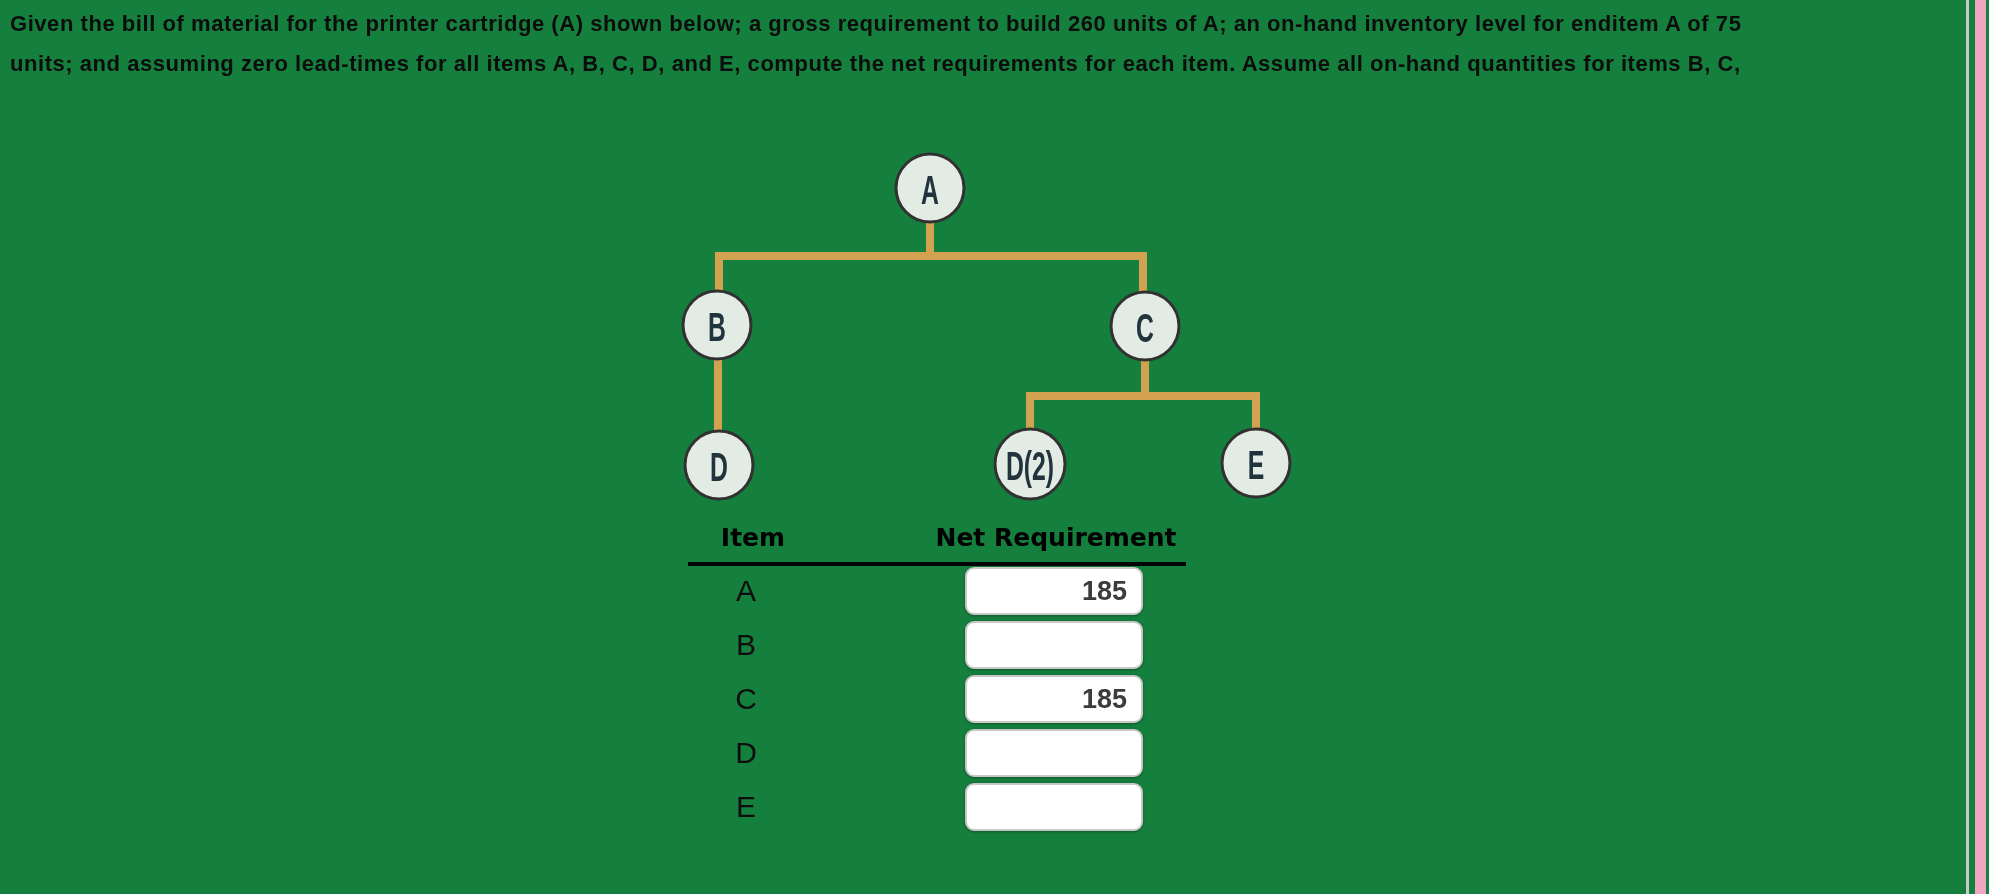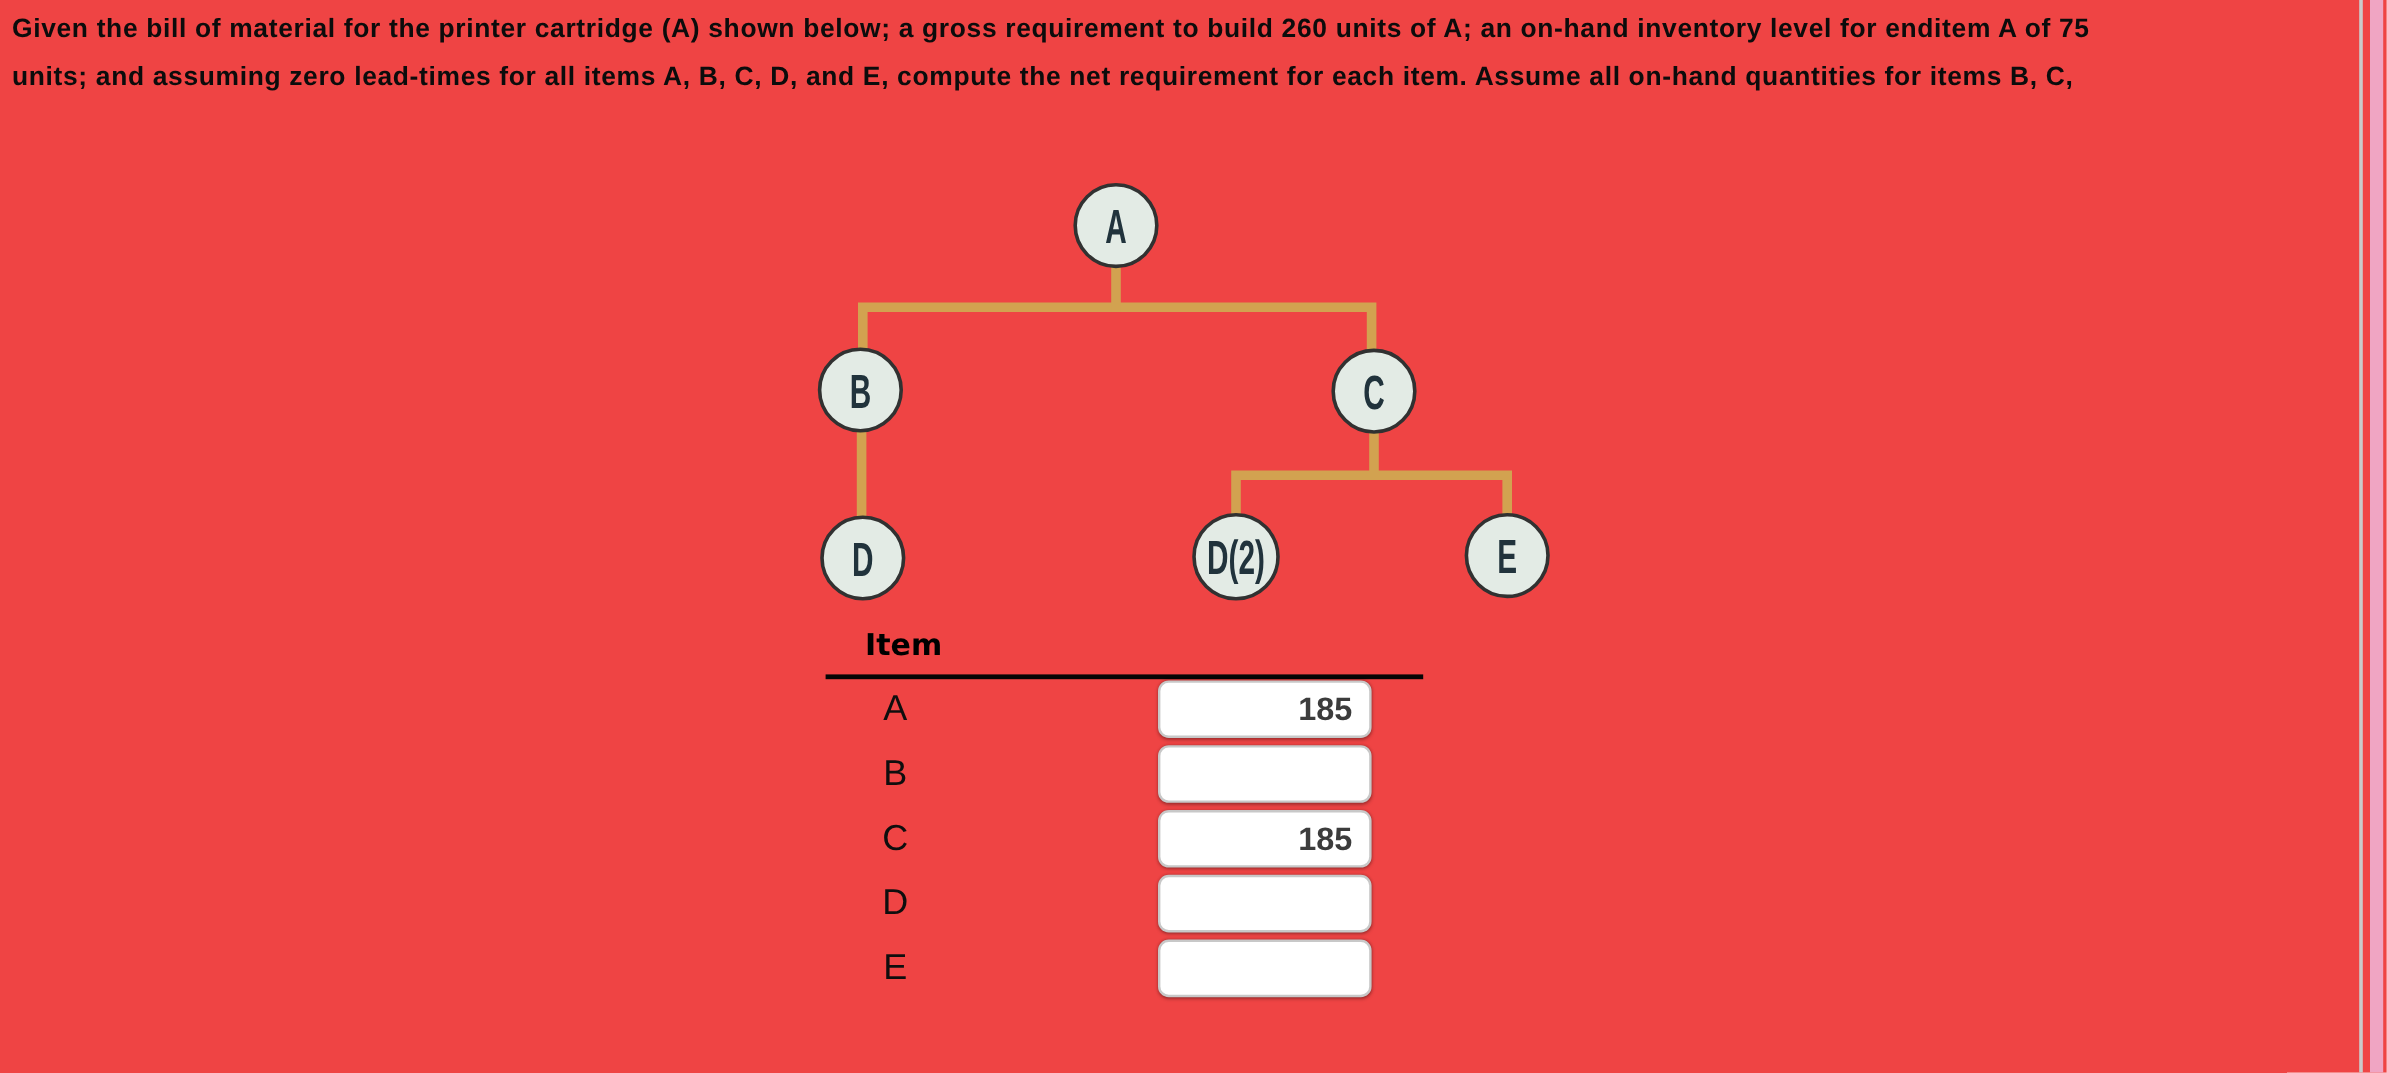--- a/index.html
+++ b/index.html
@@ -4,21 +4,21 @@
 <style>
   html, body {
     margin: 0;
     padding: 0;
     background: #ffffff;
   }
   #stage {
     position: relative;
     width: 1989px;
     height: 894px;
-    background: #ef4444;
+    background: #15803d;
     overflow: hidden;
     font-family: "Liberation Sans", sans-serif;
   }
   
   .question {
     position: absolute;
     left: 10px;
     top: 4px;
     width: 1950px;
     color: #0c0c0c;
@@ -125,21 +125,21 @@
     background: #f0a5c3;
   }
 </style>
 </head>
 <body>
 
 <div id="stage">
 
   <div class="question">
     <div class="qline">Given the bill of material for the printer cartridge (A) shown below; a gross requirement to build 260 units of A; an on-hand inventory level for enditem A of 75</div>
-    <div class="qline">units; and assuming zero lead-times for all items A, B, C, D, and E, compute the net requirement for each item. Assume all on-hand quantities for items B, C,</div>
+    <div class="qline">units; and assuming zero lead-times for all items A, B, C, D, and E, compute the net requirements for each item. Assume all on-hand quantities for items B, C,</div>
   </div>
 
   <svg class="bom-svg" width="690" height="370" viewBox="0 0 690 370">
 
     <path class="bom-edge" d="M69,152 L69,116 L493,116 L493,154"></path>
     <path class="bom-edge" d="M280,80 L280,120"></path>
     <path class="bom-edge" d="M68,218 L68,293"></path>
     <path class="bom-edge" d="M495,219 L495,258"></path>
     <path class="bom-edge" d="M380,291 L380,256 L606,256 L606,290"></path>
 
@@ -163,20 +163,21 @@
       <circle class="bom-circle" cx="380" cy="324" r="35"></circle>
       <text class="bom-label" font-size="34" transform="translate(380 326) scale(0.62 1)">D(2)</text>
     </g>
     <g>
       <circle class="bom-circle" cx="606" cy="323" r="34"></circle>
       <text class="bom-label" transform="translate(606 325) scale(0.62 1)">E</text>
     </g>
   </svg>
 
   <div class="tbl-header" style="left:753px;">Item</div>
+  <div class="tbl-header" style="left:1056px;">Net Requirement</div>
   <div class="tbl-rule"></div>
 
   <div class="row-label" style="left:746px; top:567px;">A</div>
   <input class="net-input" style="top: 567px;" type="text" value="185">
 
   <div class="row-label" style="left:746px; top:621px;">B</div>
   <input class="net-input" style="top: 621px;" type="text" value="">
 
   <div class="row-label" style="left:746px; top:675px;">C</div>
   <input class="net-input" style="top: 675px;" type="text" value="185">

